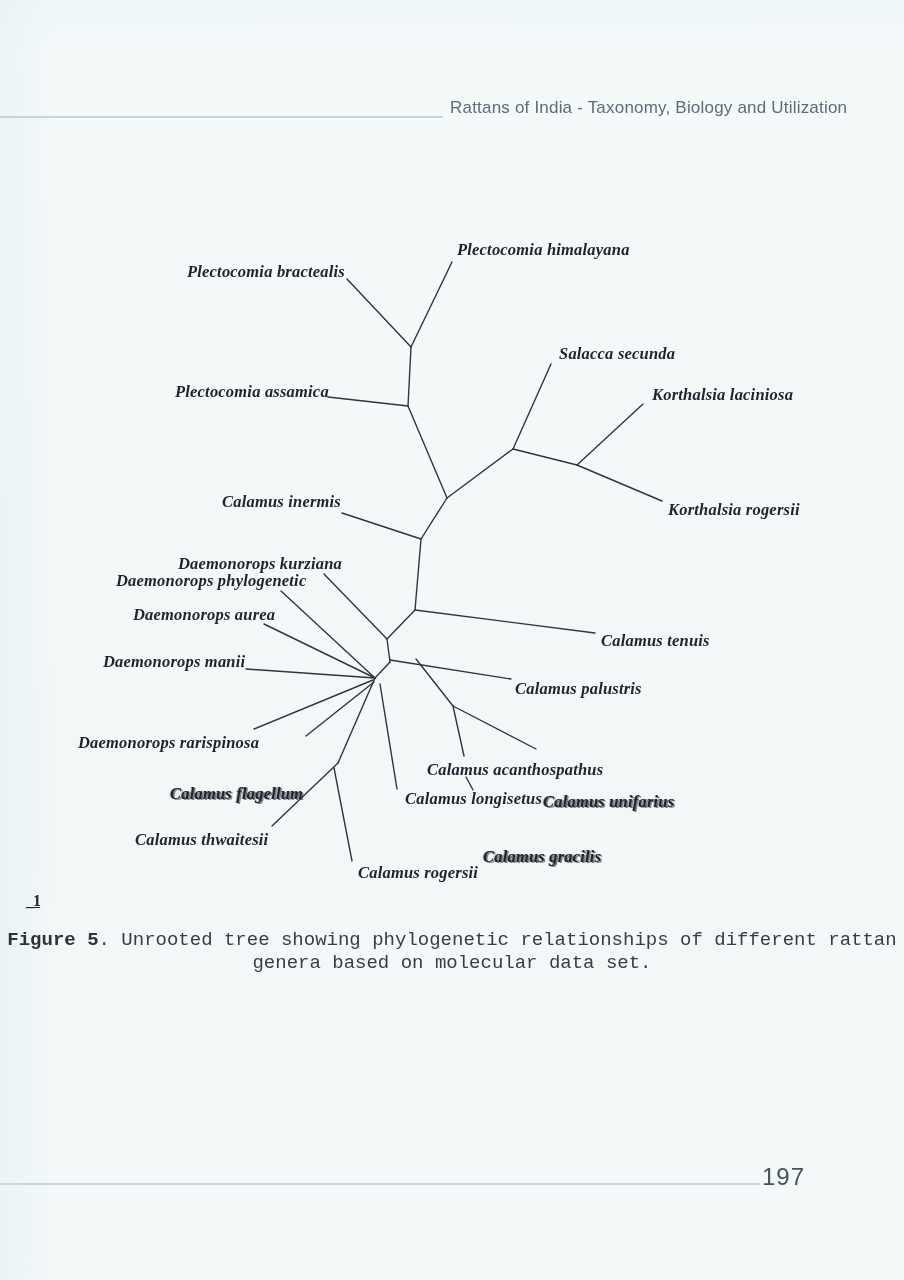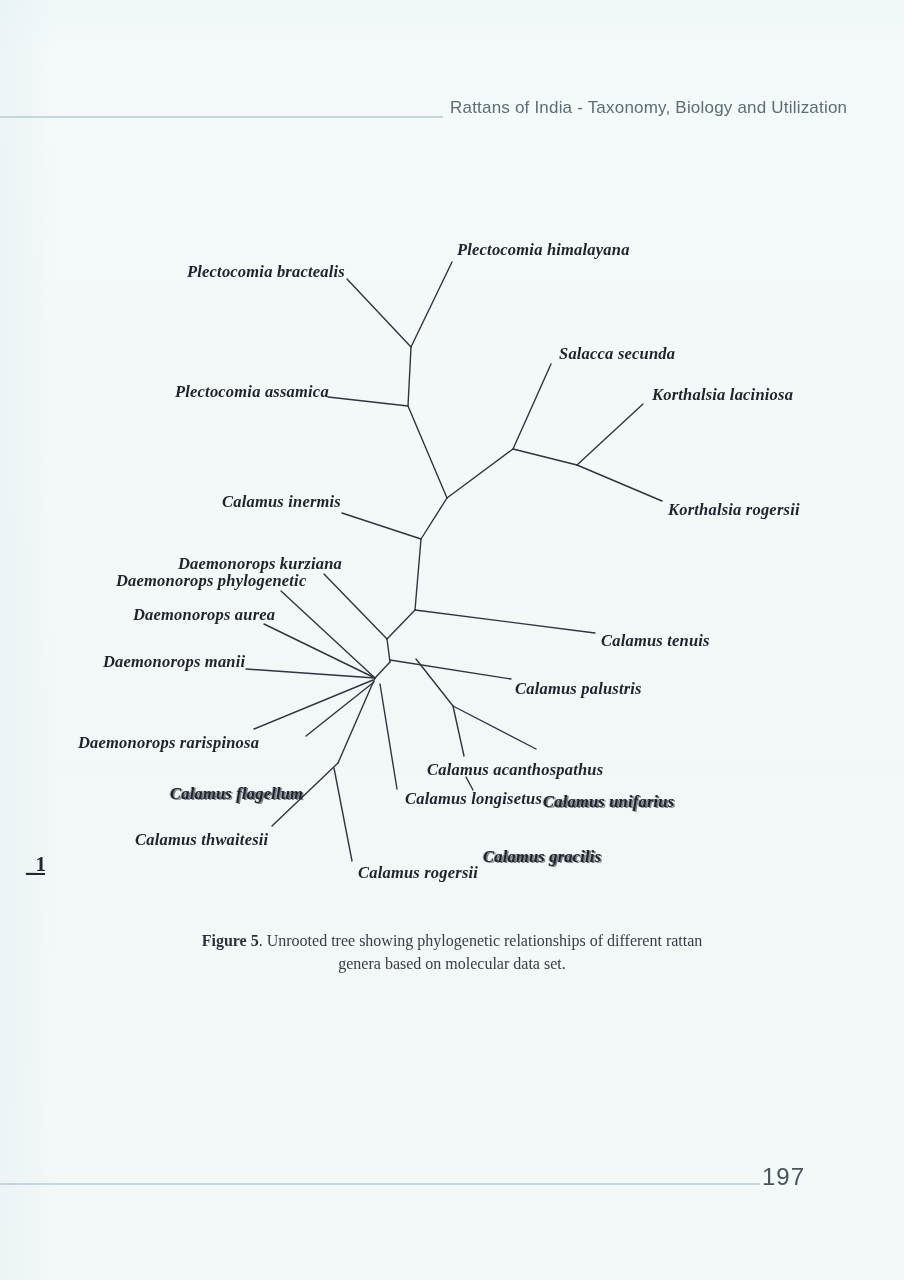--- a/index.html
+++ b/index.html
@@ -28,28 +28,28 @@
     font-family:"Liberation Serif", serif;font-weight:bold;font-style:italic;
     font-size:16.5px;color:#20242e;letter-spacing:.2px;
   }
   .taxon.smeared{
     filter:blur(.4px);
     text-shadow:1.5px .5px 0 rgba(32,36,46,.55), -1px -.5px 0 rgba(32,36,46,.3);
     margin-top:46px;
   }
   
   .margin-mark{
-    position:absolute;left:26px;top:852px;
+    position:absolute;left:26px;top:892px;
     font-family:"Liberation Serif", serif;font-weight:bold;
-    font-size:21px;color:#23272f;letter-spacing:-1px;text-decoration:underline;
+    font-size:16px;color:#23272f;letter-spacing:-1px;text-decoration:underline;
   }
   
   .caption{
     position:absolute;left:0;top:929px;width:904px;text-align:center;
-    font-size:16px;color:#373c47;line-height:23px;
+    font-size:19px;color:#373c47;line-height:23px;font-family:Liberation Mono, monospace;
   }
   .caption .line{display:block;}
   .caption b{font-weight:bold;color:#2c313c;}
   
   .footer-rule{position:absolute;left:0;top:1183px;width:760px;height:2px;background:#c8d7dd;}
   .page-number{
     position:absolute;left:762px;top:1163px;
     font-family:"Liberation Sans", sans-serif;
     font-size:24px;color:#49555e;letter-spacing:1px;
   }

